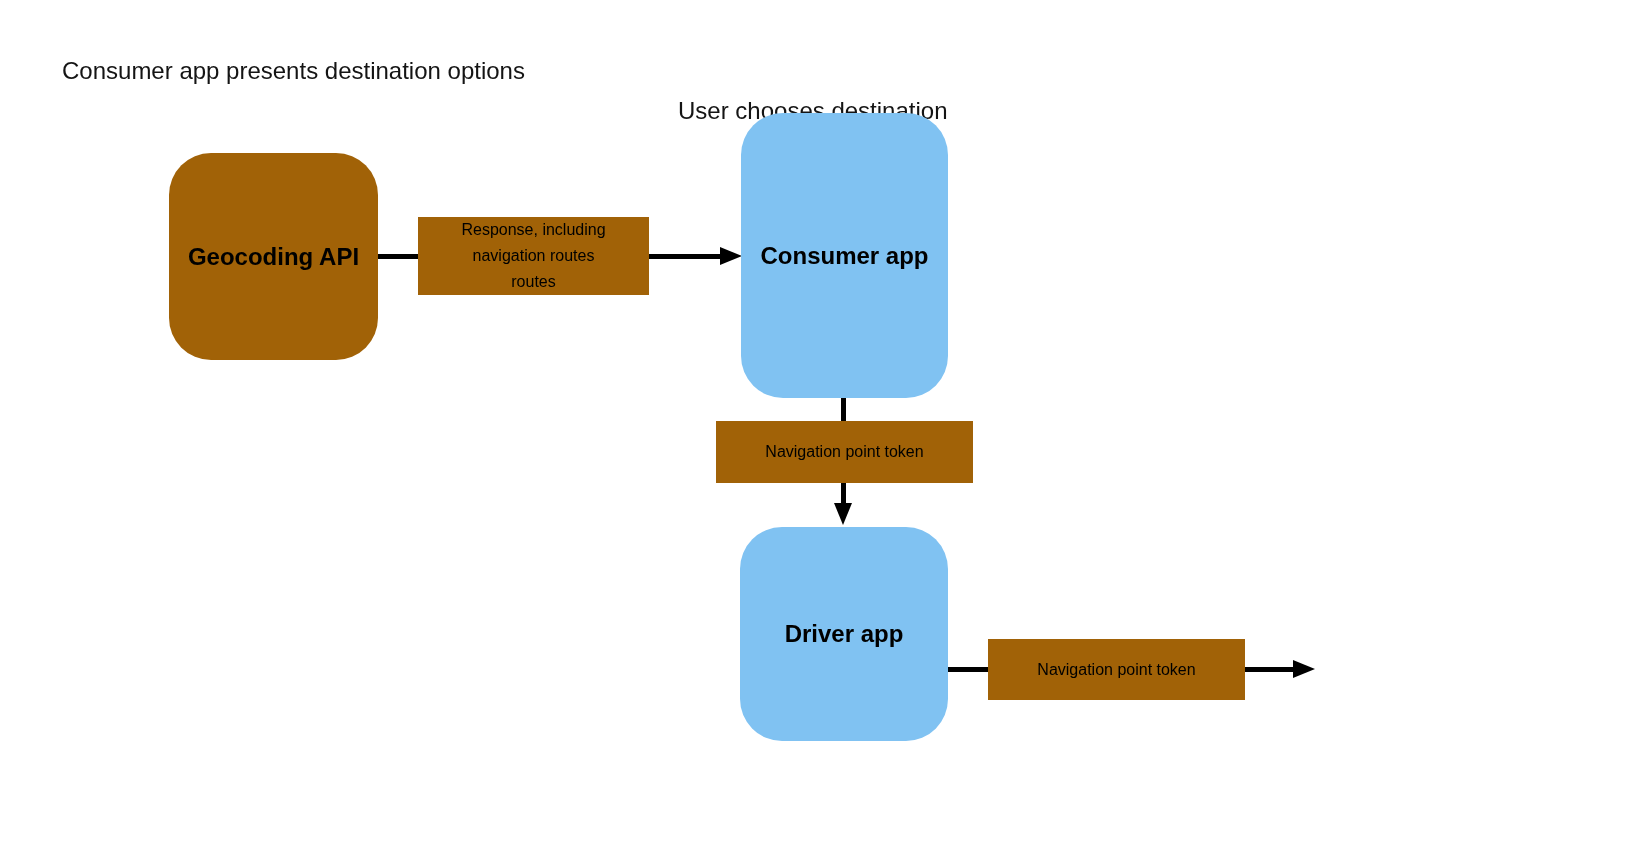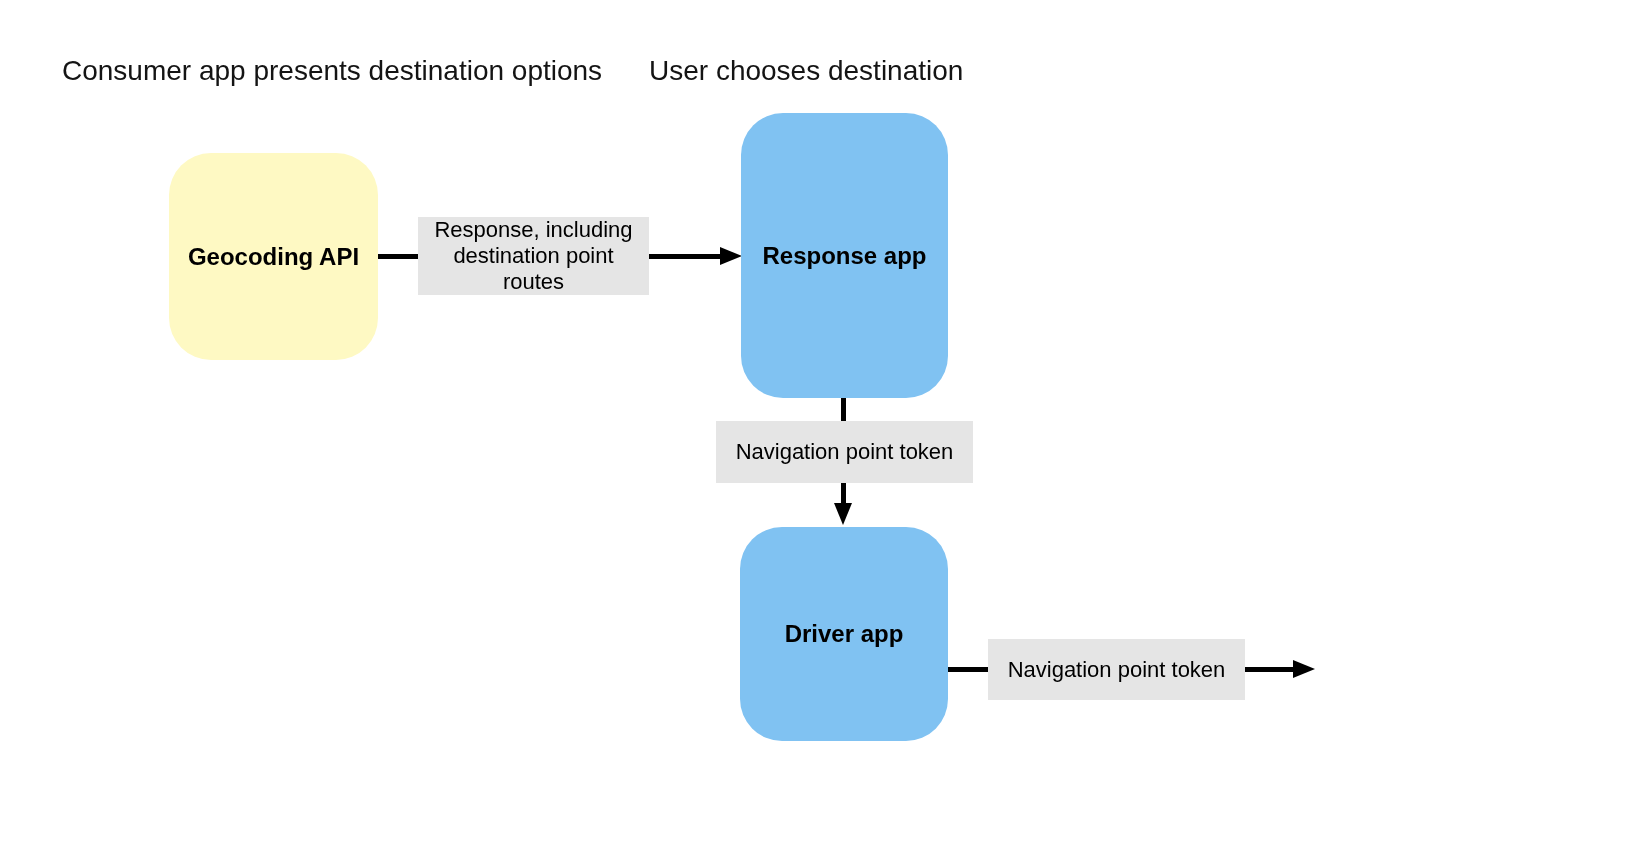--- a/index.html
+++ b/index.html
@@ -12,49 +12,49 @@
     width: 1646px;
     height: 868px;
     background: #ffffff;
     font-family: "Liberation Sans", sans-serif;
     color: #000000;
     overflow: hidden;
   }
   .col-header {
     position: absolute;
     top: 56px;
-    font-size: 28px;
+    font-size: 24px;
     line-height: 30px;
     font-weight: 400;
     color: #141414;
     white-space: nowrap;
   }
   .node {
     position: absolute;
     border-radius: 42px;
     display: flex;
     align-items: center;
     justify-content: center;
     font-size: 24px;
     font-weight: 700;
     color: #000000;
     text-align: center;
     z-index: 1;
   }
-  .node-mint   { background: #fef9c3; }
+  .node-mint   { background: #a16207; }
   .node-blue   { background: #80c2f2; }
   .node-salmon { background: #e8a284; }
   .edge-label {
     position: absolute;
-    background: #e5e5e5;
+    background: #a16207;
     display: flex;
     flex-direction: column;
     align-items: center;
     justify-content: center;
-    font-size: 22px;
+    font-size: 16px;
     line-height: 26px;
     font-weight: 400;
     color: #000000;
     text-align: center;
     white-space: nowrap;
     z-index: 2;
   }
   .edge-line {
     position: absolute;
     background: #000000;
@@ -78,47 +78,47 @@
     border-top: 22px solid #000000;
     z-index: 0;
   }
 </style>
 </head>
 <body>
 
 <div class="canvas">
 
   <div class="col-header" style="left: 62px;">Consumer app presents destination options</div>
-  <div class="col-header" style="left: 649px;">User chooses destination</div>
+  <div class="col-header" style="left: 678px; margin-top: 40px;">User chooses destination</div>
 
   <div class="edge-line" style="left: 378px; top: 254px; width: 342px; height: 5px;"></div>
   <div class="arrowhead-right" style="left: 720px; top: 247px;"></div>
 
   <div class="edge-line" style="left: 841px; top: 398px; width: 5px; height: 106px;"></div>
   <div class="arrowhead-down" style="left: 834px; top: 503px;"></div>
 
   <div class="edge-line" style="left: 948px; top: 667px; width: 346px; height: 5px;"></div>
   <div class="arrowhead-right" style="left: 1293px; top: 660px;"></div>
 
   <div class="node node-mint" style="left: 169px; top: 153px; width: 209px; height: 207px;">
     <span>Geocoding API</span>
   </div>
 
   <div class="node node-blue" style="left: 741px; top: 113px; width: 207px; height: 285px;">
-    <span>Response app</span>
+    <span>Consumer app</span>
   </div>
 
   <div class="node node-blue" style="left: 740px; top: 527px; width: 208px; height: 214px;">
     <span>Driver app</span>
   </div>
 
 
   <div class="edge-label" style="left: 418px; top: 217px; width: 231px; height: 78px;">
     <span>Response, including</span>
-    <span>destination point</span>
+    <span>navigation routes</span>
     <span>routes</span>
   </div>
 
   <div class="edge-label" style="left: 716px; top: 421px; width: 257px; height: 62px;">
     <span>Navigation point token</span>
   </div>
 
   <div class="edge-label" style="left: 988px; top: 639px; width: 257px; height: 61px;">
     <span>Navigation point token</span>
   </div>

